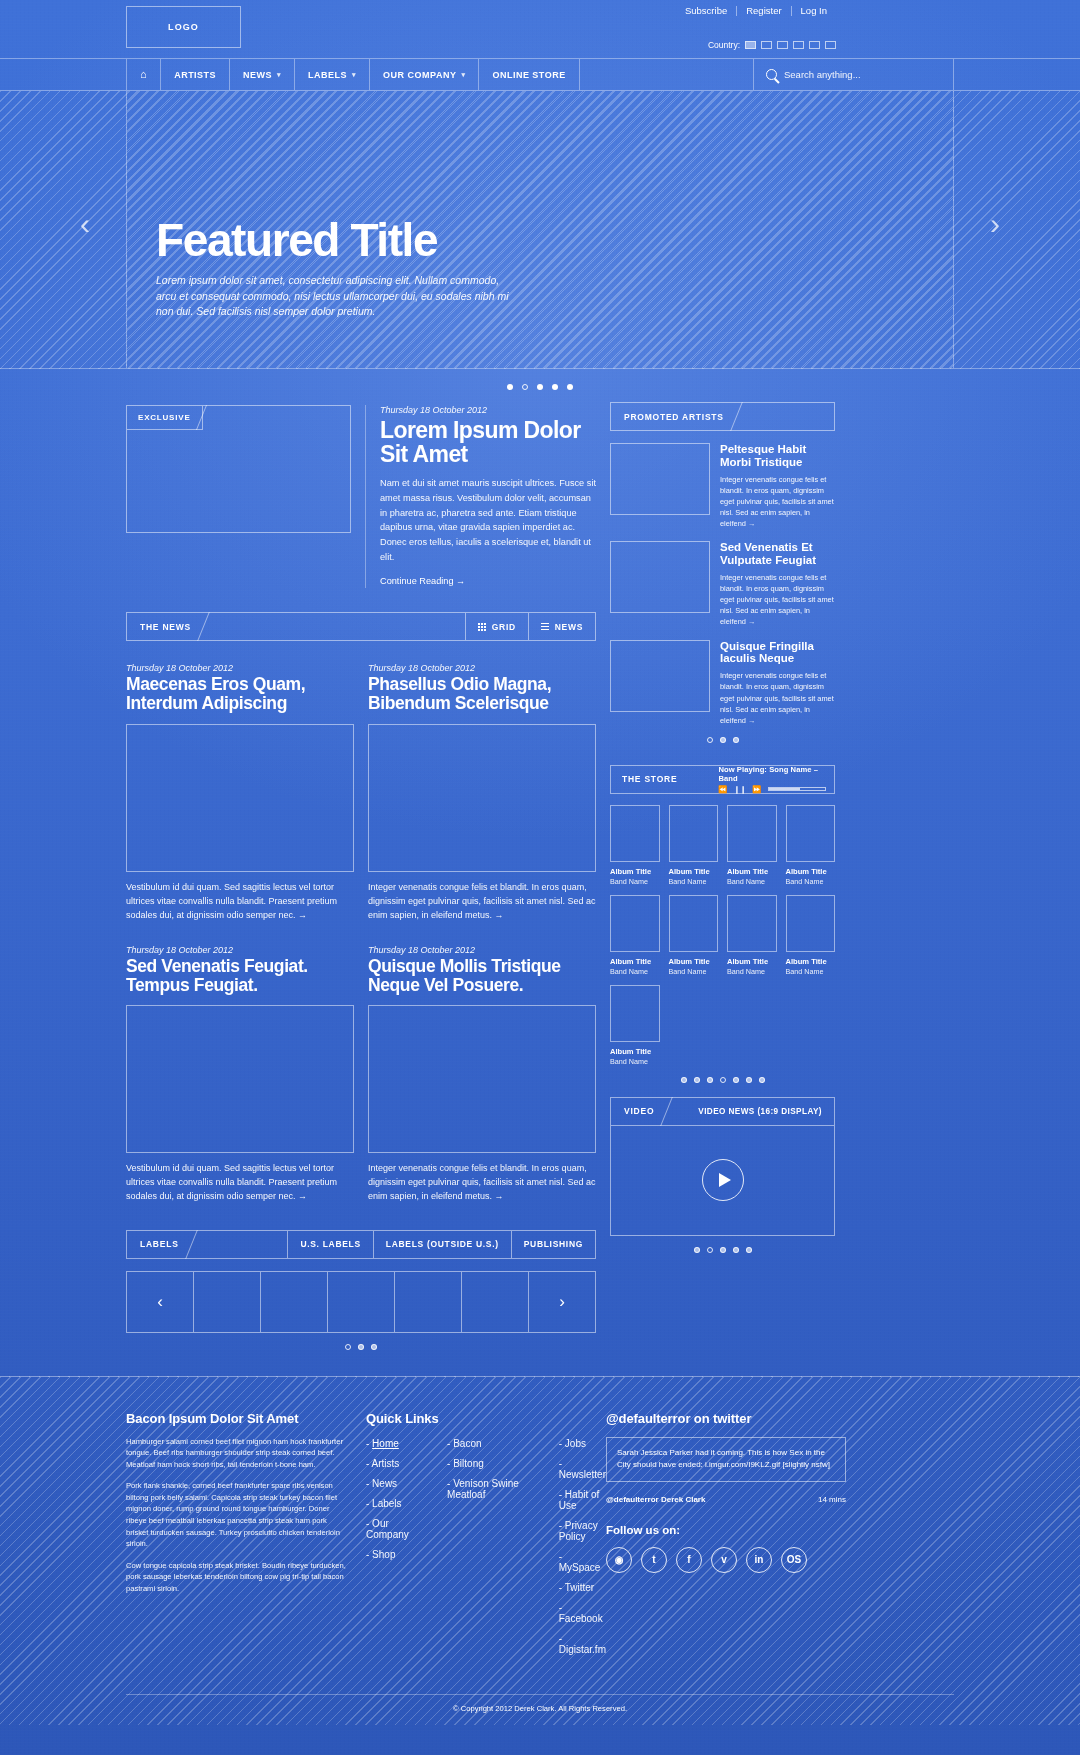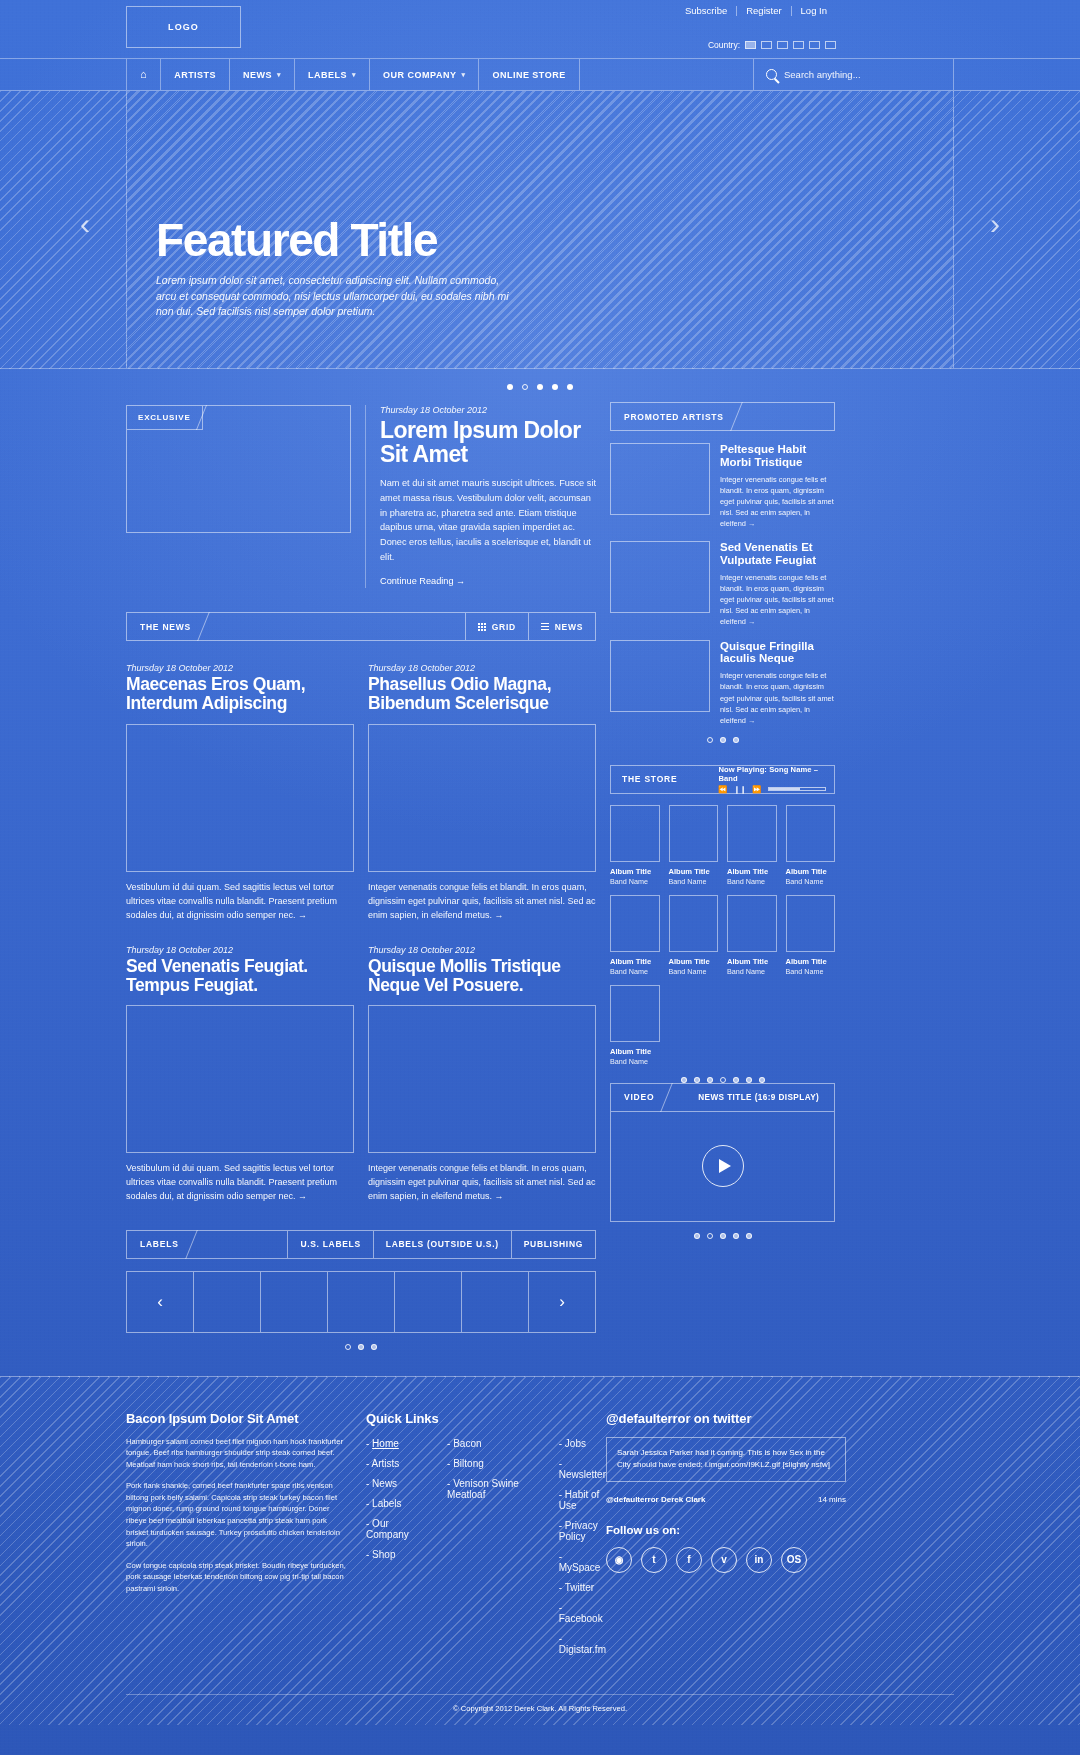--- a/index.html
+++ b/index.html
@@ -164,21 +164,21 @@
   .np-ctl { display: flex; align-items: center; gap: 6px; }
   .np-ctl span { font-size: 7.5px; }
   .bar { flex: 1; height: 4px; border: 1px solid rgba(255,255,255,.65); position: relative; }
   .bar i { position: absolute; left: 0; top: 0; bottom: 0; width: 56%; background: rgba(255,255,255,.75); display: block; }
 
   .albums { display: grid; grid-template-columns: repeat(4, 1fr); gap: 9px 9px; margin-top: 11px; }
   .album-img { width: 100%; height: 57px; border: 1px solid rgba(255,255,255,.5); }
   .album-t { font-size: 7.6px; font-weight: 700; margin-top: 5px; }
   .album-b { font-size: 7.2px; color: rgba(255,255,255,.9); margin-top: 1px; }
 
-  .video-box { }
+  .video-box { margin-top: 14px; }
   .video-stage { height: 110px; border: 1px solid rgba(255,255,255,.5); border-top: none; display: flex; align-items: center; justify-content: center; }
   .play { width: 42px; height: 42px; border-radius: 50%; border: 1.5px solid rgba(255,255,255,.85); display: flex; align-items: center; justify-content: center; }
   .play::after { content: ""; border-left: 12px solid #fff; border-top: 7px solid transparent; border-bottom: 7px solid transparent; margin-left: 4px; }
 
   
   .footer { position: relative; margin-top: 26px; border-top: 1px solid rgba(255,255,255,.4); padding: 34px 126px 0 126px; }
   .f-cols { display: flex; gap: 0; }
   .f-c1 { width: 240px; } .f-c2 { width: 240px; } .f-c3 { width: 240px; }
   .f-h { font-size: 13px; font-weight: 700; letter-spacing: -.1px; }
   .f-p { font-size: 7.6px; line-height: 1.52; margin-top: 10px; color: rgba(255,255,255,.95); max-width: 225px; }
@@ -488,21 +488,21 @@
           <span class="d f"></span>
           <span class="d f"></span>
           <span class="d f"></span>
         </div>
       </div>
 
       <div class="video-box">
         <div class="sechead">
           <div class="lbl">VIDEO</div>
           <div class="slash"></div>
-          <div class="fill" style="display:flex;align-items:center;padding-left:6px;font-size:8.2px;font-weight:700;letter-spacing:.05em">NEWS TITLE (16:9 DISPLAY)</div>
+          <div class="fill" style="display:flex;align-items:center;padding-left:6px;font-size:8.2px;font-weight:700;letter-spacing:.05em">VIDEO NEWS (16:9 DISPLAY)</div>
         </div>
         <div class="video-stage">
           <div class="play"></div>
         </div>
         <div class="mini-dots">
           <span class="d f"></span>
           <span class="d"></span>
           <span class="d f"></span>
           <span class="d f"></span>
           <span class="d f"></span>

